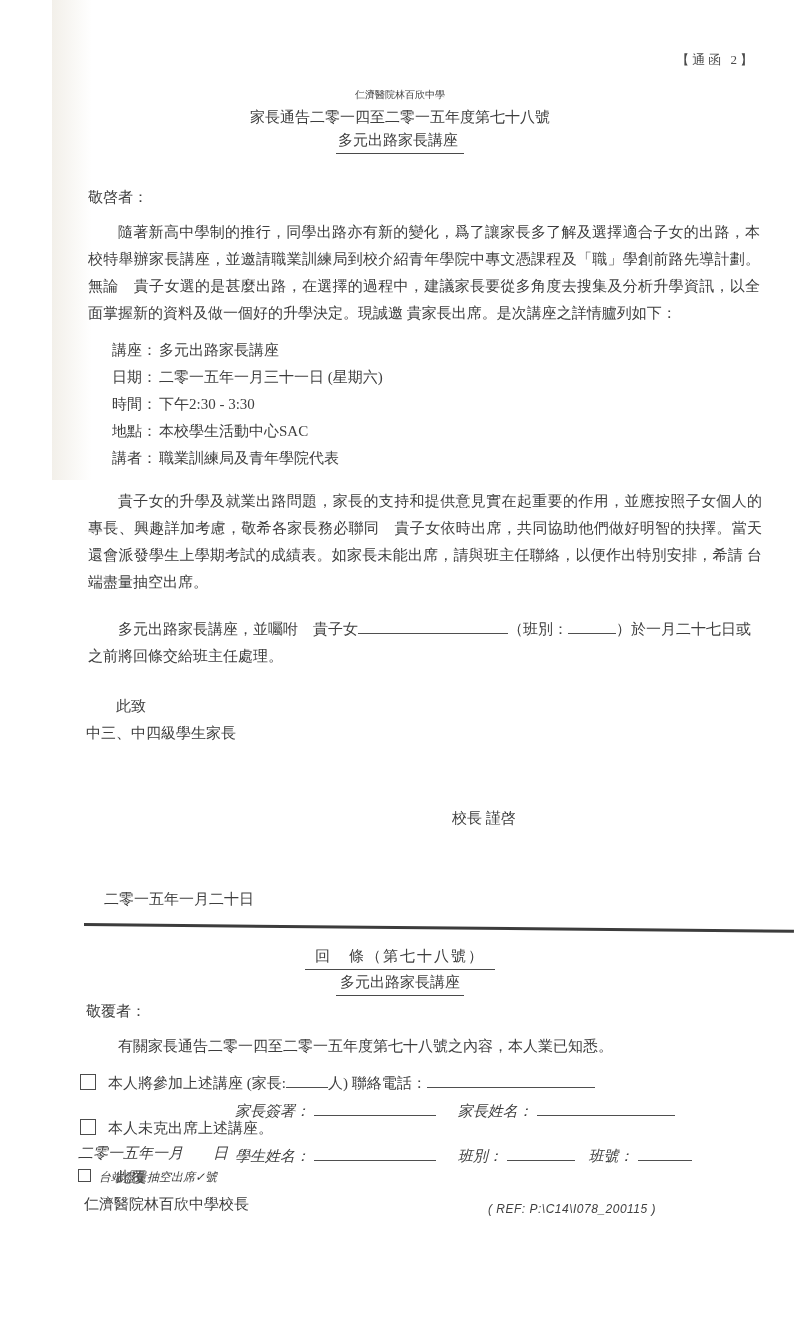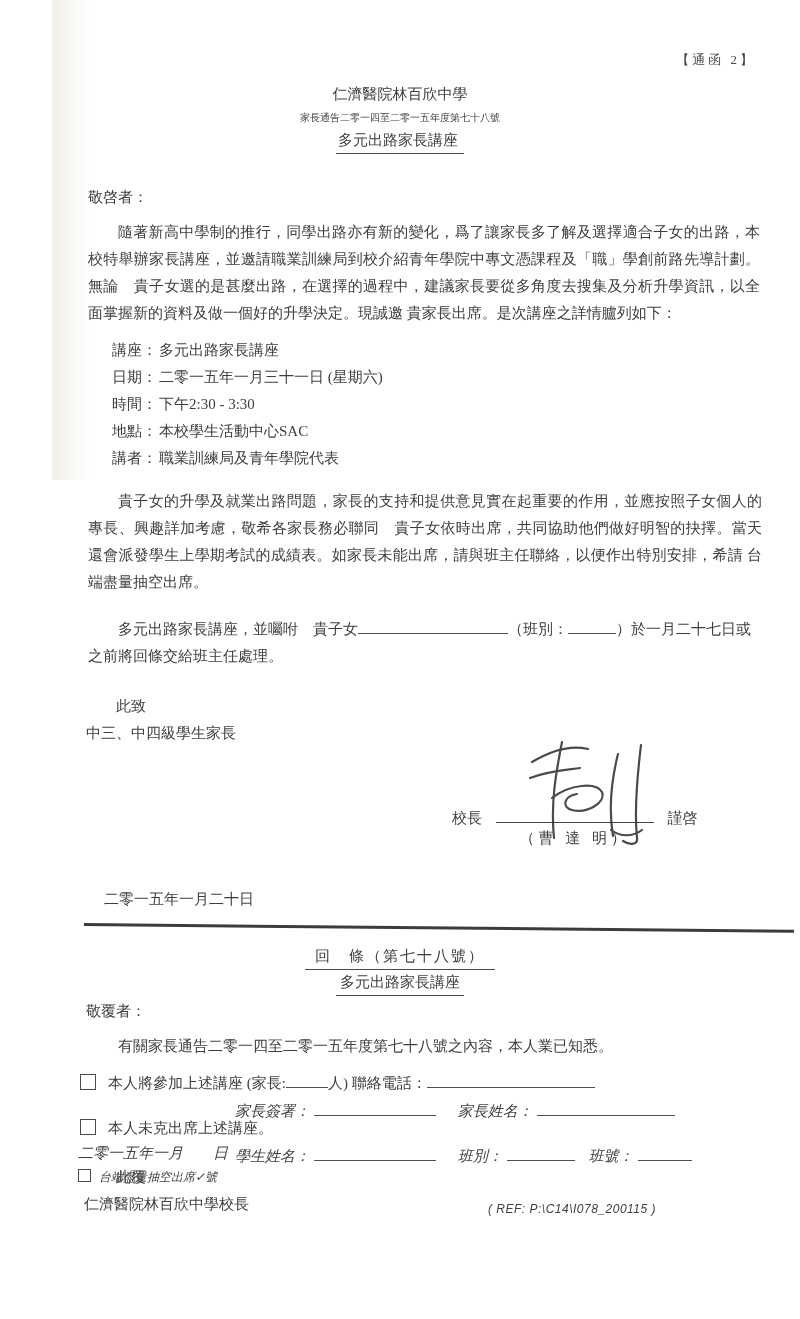--- a/index.html
+++ b/index.html
@@ -12,22 +12,22 @@
     overflow:hidden;
   }
   .scan-edge{
     position:absolute;left:52px;top:0;width:40px;height:480px;
     background:linear-gradient(to right, rgba(232,227,216,0.55), rgba(232,227,216,0.0));
     pointer-events:none;
   }
   .page{position:relative;width:100%;height:100%;font-size:15px;line-height:27px;}
   .tag-row{ text-align:right; padding:46px 44px 0 0; font-size:13px; letter-spacing:3px; color:#4a4a4a;}
   .title-block{ text-align:center; margin-top:10px; line-height:23px;}
-  .title-block .t1{font-size:15px;}
-  .title-block .t2{font-size:10px;}
+  .title-block .t1{font-size:10px;}
+  .title-block .t2{font-size:15px;}
   .title-block .t3{font-size:15px; display:inline-block; border-bottom:1px solid #4a4a4a; padding:0 6px 1px 2px;}
   .salutation{margin:30px 0 0 88px;}
   .para{margin:8px 40px 0 88px; text-align:justify; text-indent:2em;}
   .details{margin:10px 40px 0 112px;}
   .detail-row{white-space:nowrap;}
   .detail-row .lbl{margin-right:2px;}
   .para2{margin:16px 38px 0 88px;}
   .para3{margin:20px 40px 0 88px; text-align:left; text-indent:2em;}
   .blank{display:inline-block; border-bottom:1px solid #4f4f4f; height:15px; vertical-align:baseline;}
   .cizhi{margin:23px 0 0 116px;}
@@ -86,35 +86,20 @@
 
   <div class="para3">
     <span>多元出路家長講座，並囑咐　貴子女</span><span class="blank" style="width:150px"></span><span>（班別：</span><span class="blank" style="width:48px"></span><span>）於一月二十七日或之前將回條交給班主任處理。</span>
   </div>
 
   <div class="cizhi">此致</div>
   <div class="recipients">中三、中四級學生家長</div>
 
   <div class="sig-row">
     <span>校長</span>
-    <span class="sig-col">
-      <svg class="sig-scrawl" width="175" height="112" viewBox="0 0 175 112">
-        <g fill="none" stroke="#33322f" stroke-width="2.2" stroke-linecap="round" opacity="0.88">
-          <path d="M62 6 C58 28 50 62 54 102"></path>
-          <path d="M32 26 C52 14 72 9 88 13"></path>
-          <path d="M30 42 C48 35 66 34 80 32"></path>
-          <path d="M52 62 C70 48 96 46 102 56 C106 66 88 78 72 74 C61 71 64 60 77 58"></path>
-          <path d="M118 18 C111 46 109 76 113 100"></path>
-          <path d="M141 9 C137 42 134 74 137 102 C138 108 131 110 123 105"></path>
-          <path d="M111 94 C120 101 133 101 142 94"></path>
-        </g>
-      </svg>
-      <span class="sig-line"></span>
-      <span class="sig-name">（曹 達 明）</span>
-    </span>
     <span>謹啓</span>
   </div>
 
   <div class="issue-date">二零一五年一月二十日</div>
 
   <div class="divider"></div>
 
   <div class="reply-titles">
     <div><span class="r1">回　條（第七十八號）</span></div>
     <div><span class="r2">多元出路家長講座</span></div>

